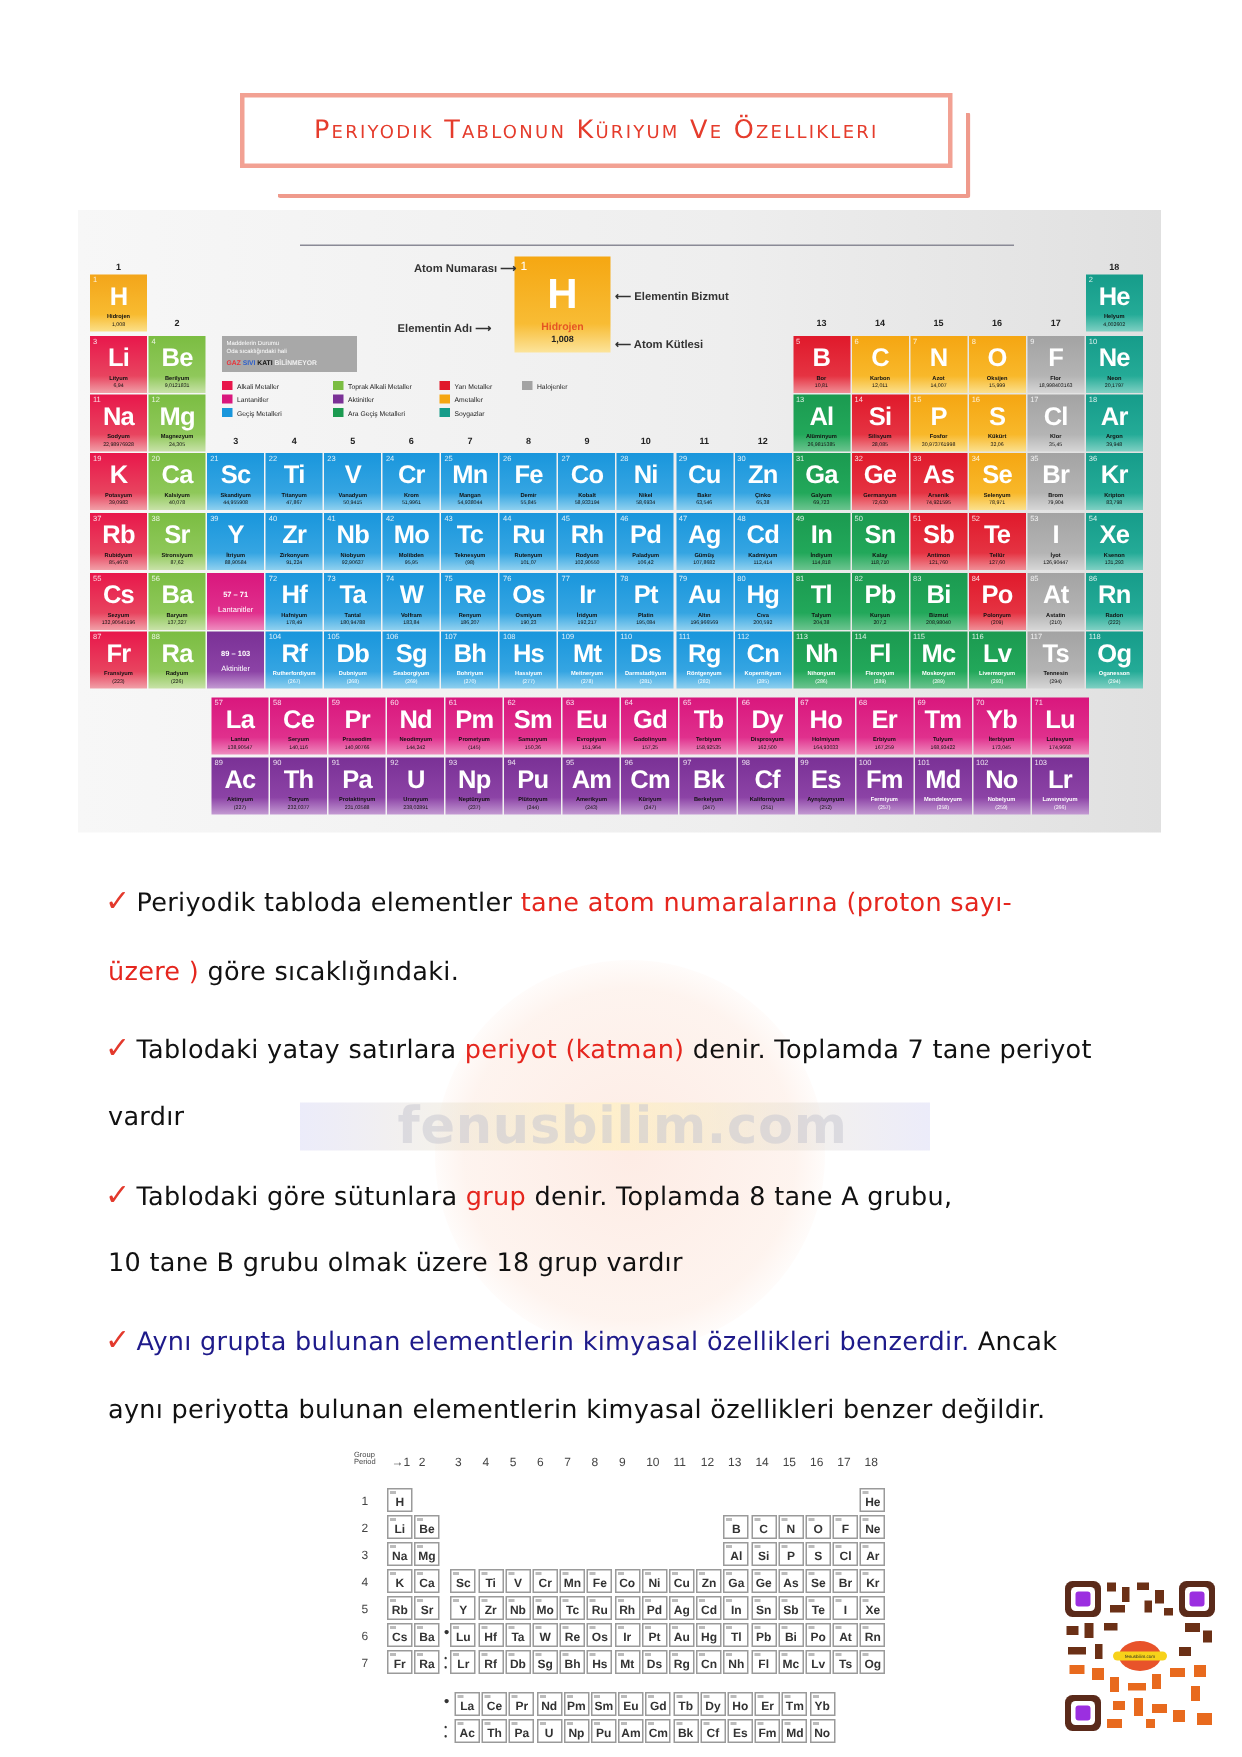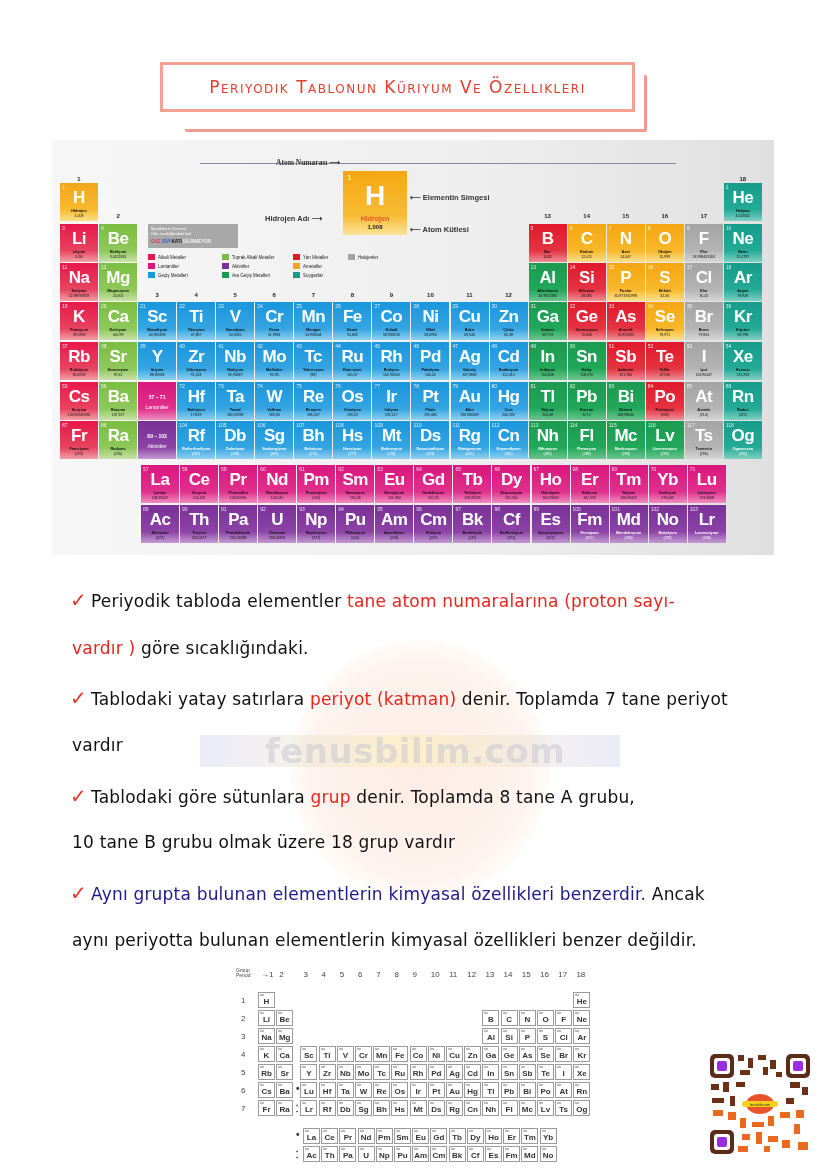--- a/index.html
+++ b/index.html
@@ -828,23 +828,23 @@
     <div class="group-num" style="left: 684.8px; top: 213px;">17</div>
     <div class="group-num" style="left: 723.85px; top: 176px;">18</div>
   </div>
 
 <div class="key-cell">
   <span class="num">1</span>
   <span class="sym">H</span>
   <span class="nm">Hidrojen</span>
   <span class="ms">1,008</span>
 </div>
-<div class="key-label" style="left:276px; top:158px;font-family:Liberation Serif, serif;"><span>Atom Numarası</span> <span>⟶</span></div>
-<div class="key-label" style="left:265px; top:214px;"><span>Hidrojen Adı</span> <span>⟶</span></div>
-<div class="key-label" style="left:410px; top:193px;"><span>⟵</span> <span>Elementin Simgesi</span></div>
+<div class="key-label" style="left:276px; top:174px;"><span>Atom Numarası</span> <span>⟶</span></div>
+<div class="key-label" style="left:265px; top:214px;"><span>Elementin Adı</span> <span>⟶</span></div>
+<div class="key-label" style="left:410px; top:193px;"><span>⟵</span> <span>Elementin Bizmut</span></div>
 <div class="key-label" style="left:410px; top:225px;"><span>⟵</span> <span>Atom Kütlesi</span></div>
 
 <div class="state-box">
   <div class="line">Maddelerin Durumu</div>
   <div class="line">Oda sıcaklığındaki hali</div>
   <div class="states">
     <span class="gaz">GAZ</span>
     <span class="sivi">SIVI</span>
     <span class="kati">KATI</span>
     <span class="bil">BİLİNMEYOR</span>
@@ -893,21 +893,21 @@
       <span>Halojenler</span>
     </div>
   </div>
 
 <div class="wm-circle"></div>
 <div class="wm-band"></div>
 <div class="wm-text">fenusbilim.com</div>
 
 <div id="notes-layer">
     <div class="note" style="top: 588px; left: 70px;"><span class="check">✓</span><span>Periyodik tabloda elementler </span><span class="red">tane atom numaralarına (proton sayı-</span></div>
-    <div class="note" style="top: 638px; left: 72px;"><span class="red">vardır )</span><span> göre sıcaklığındaki.</span></div>
+    <div class="note" style="top: 638px; left: 72px;"><span class="red">üzere )</span><span> göre sıcaklığındaki.</span></div>
     <div class="note" style="top: 686px; left: 70px;"><span class="check">✓</span><span>Tablodaki yatay satırlara </span><span class="red">periyot (katman)</span><span> denir. Toplamda 7 tane periyot</span></div>
     <div class="note" style="top: 735px; left: 72px;"><span>vardır</span></div>
     <div class="note" style="top: 784px; left: 70px;"><span class="check">✓</span><span>Tablodaki göre sütunlara </span><span class="red">grup</span><span> denir. Toplamda 8 tane A grubu,</span></div>
     <div class="note" style="top: 832px; left: 72px;"><span>10 tane B grubu olmak üzere 18 grup vardır</span></div>
     <div class="note" style="top: 881px; left: 70px;"><span class="check">✓</span><span class="blue">Aynı grupta bulunan elementlerin kimyasal özellikleri benzerdir.</span><span> Ancak</span></div>
     <div class="note" style="top: 930px; left: 72px;"><span>aynı periyotta bulunan elementlerin kimyasal özellikleri benzer değildir.</span></div>
   </div>
 
 <div id="mini-layer">
     <div class="mini-hdr" style="left: 236px; top: 968px; font-size: 5px; line-height: 5px;">

